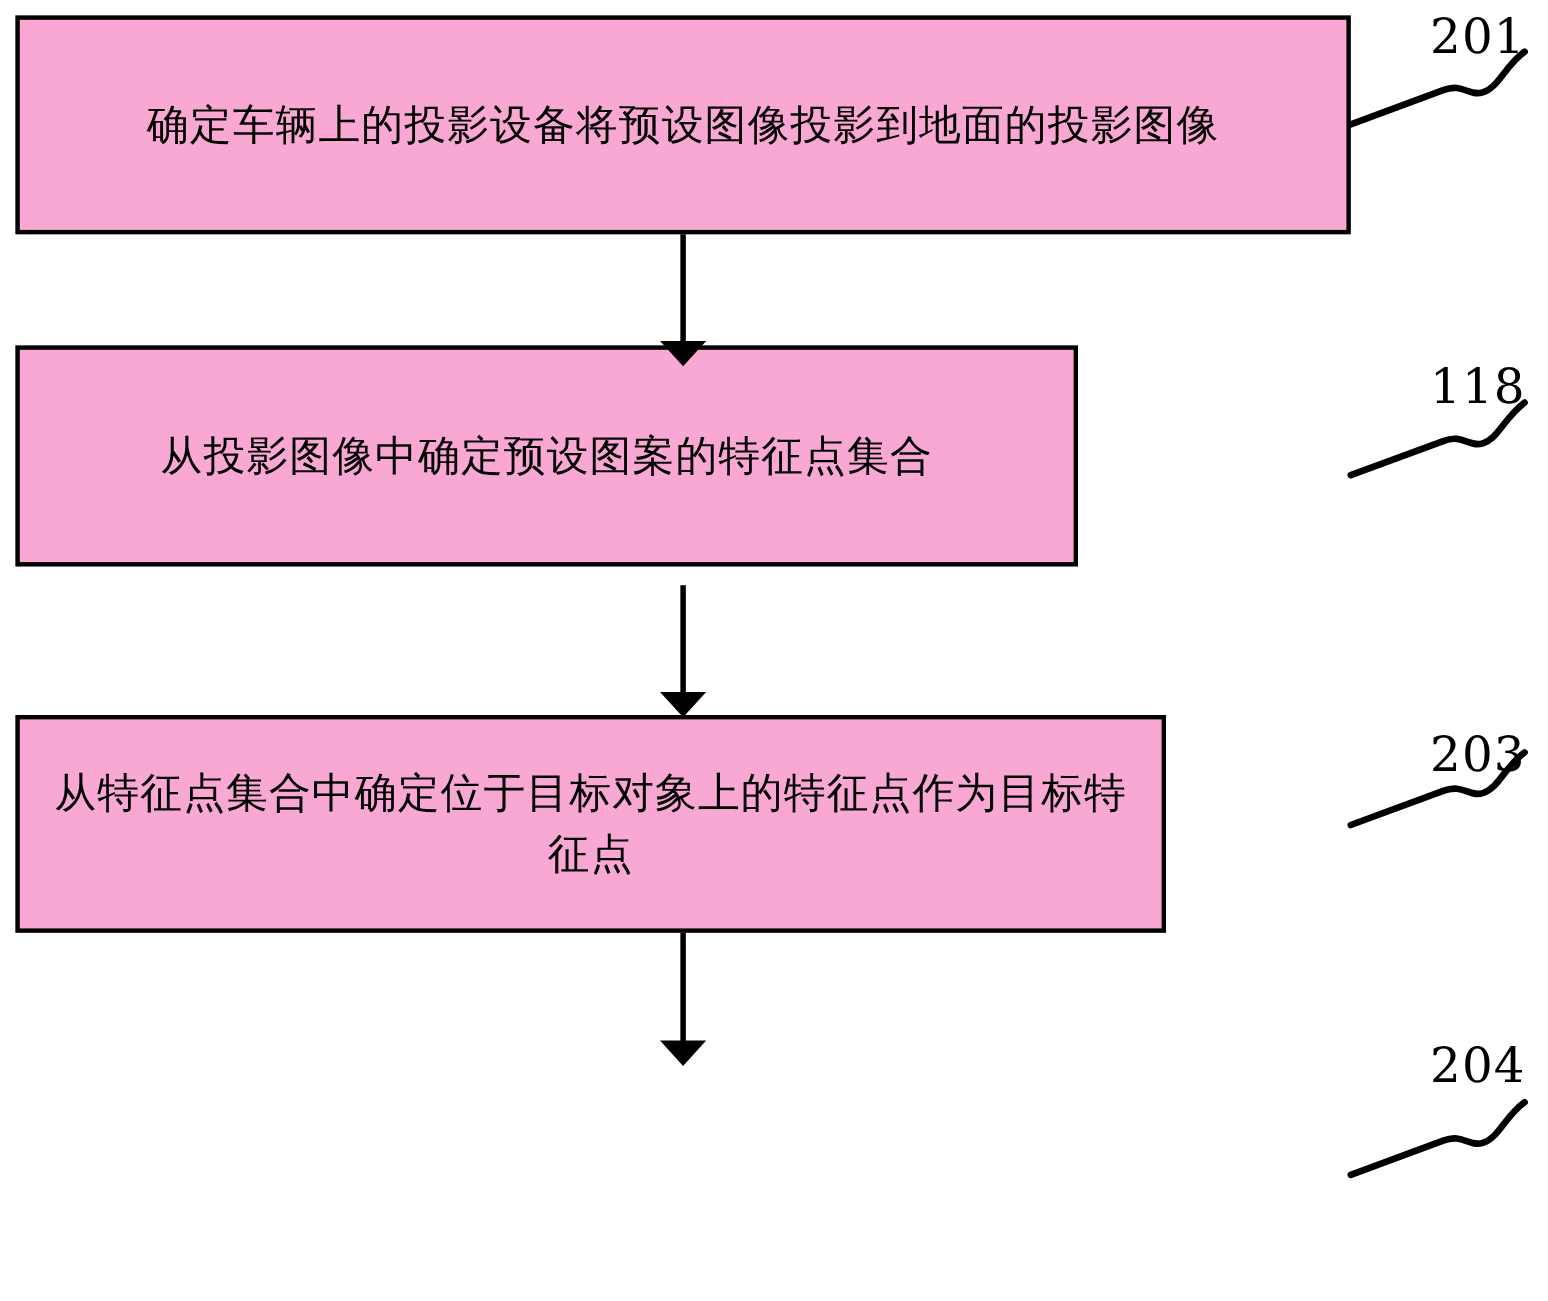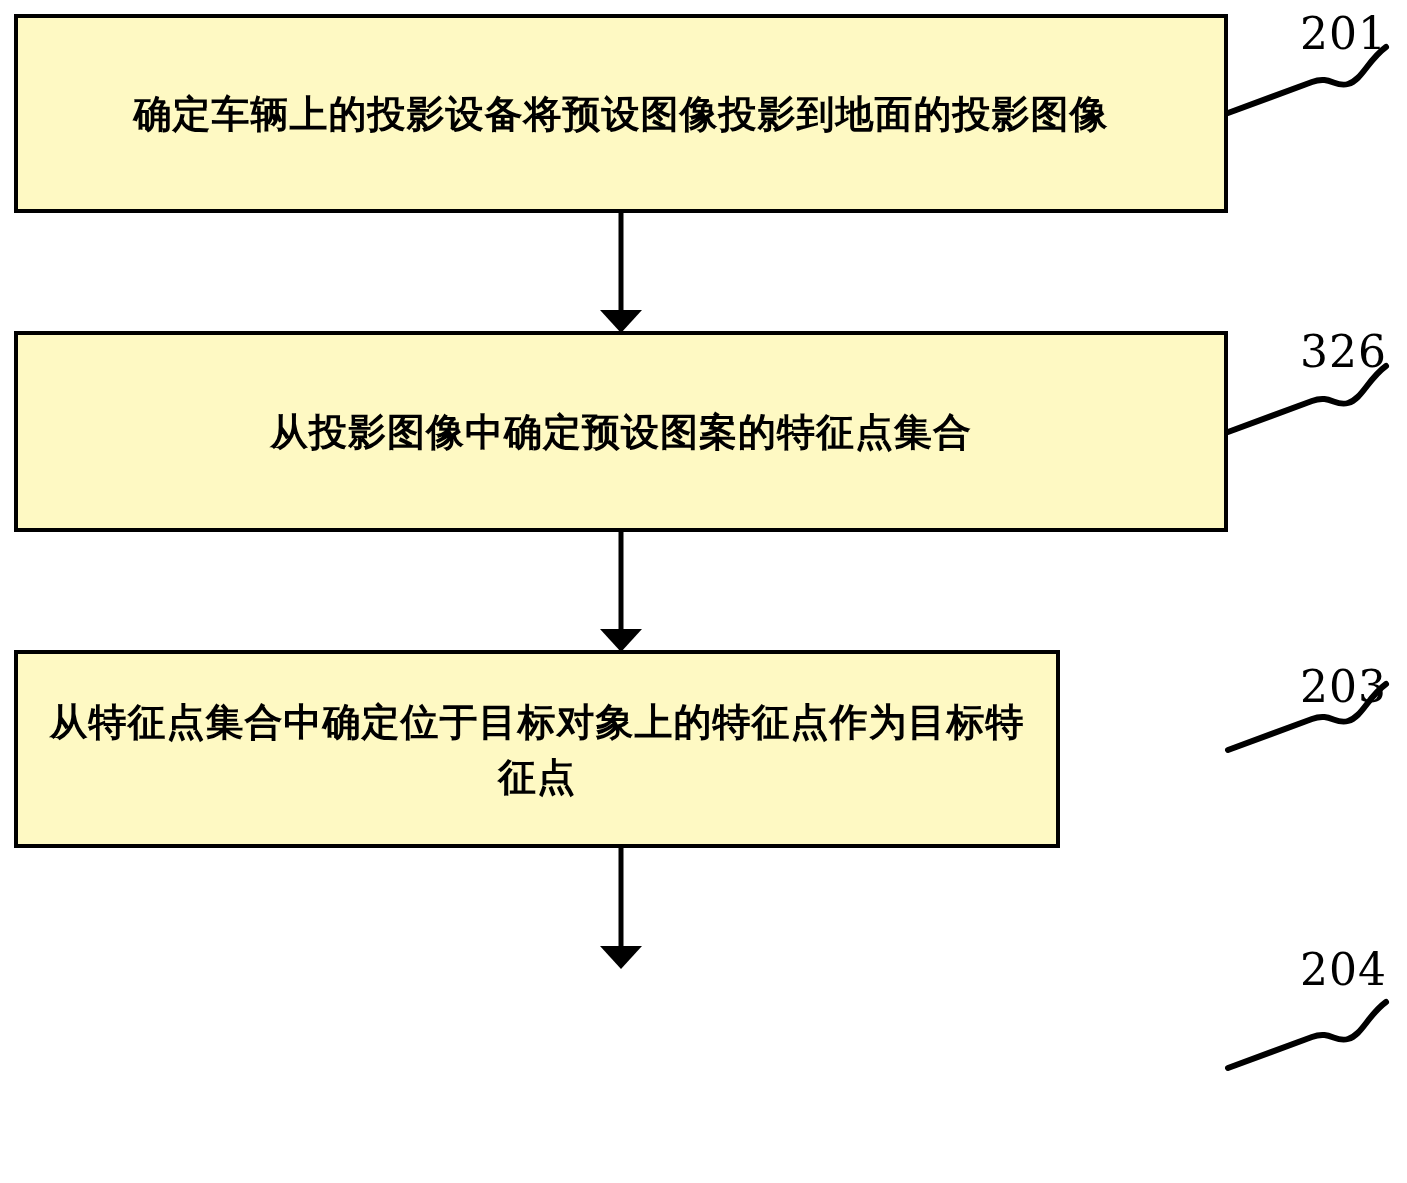--- a/index.html
+++ b/index.html
@@ -15,25 +15,24 @@
     position: relative;
     width: 1407px;
     height: 1183px;
     background: #ffffff;
     overflow: hidden;
   }
   .flow-box {
     position: absolute;
     box-sizing: border-box;
     border: 4px solid #000000;
-    background: #fef9c3;
+    background: #f9a8d4;
     display: flex;
     align-items: center;
     justify-content: center;
-    font-weight: bold;
   }
   .box-text {
     font-family: "DejaVu Serif", "Liberation Serif", serif;
     font-size: 38px;
     line-height: 1.45;
     color: #000000;
     text-align: center;
     letter-spacing: 1px;
     padding: 0 26px;
     word-break: break-all;
@@ -49,21 +48,21 @@
   svg.overlay {
     position: absolute;
     left: 0;
     top: 0;
     width: 1407px;
     height: 1183px;
     pointer-events: none;
   }
   
   #box-201 { left: 14px;  top: 14px;   width: 1214px; height: 199px; }
-  #box-202 { left: 14px;  top: 331px;  width: 1214px; height: 201px; }
+  #box-202 { left: 14px;  top: 314px;  width: 966px; height: 201px; }
   #box-203 { left: 14px;  top: 650px;  width: 1046px; height: 198px; }
   #box-204 { left: 14px;  top: 968px;  width: 1214px; height: 187px; }
 
   #num-201 { left: 1300px; top: 8px; }
   #num-202 { left: 1300px; top: 326px; }
   #num-203 { left: 1300px; top: 645px; margin-top: 16px; }
   #num-204 { left: 1300px; top: 924px; margin-top: 20px; }
 </style>
 </head>
 <body>
@@ -71,21 +70,21 @@
 <div id="canvas">
 
   <div class="flow-box" id="box-201">
     <div class="box-text">确定车辆上的投影设备将预设图像投影到地面的投影图像</div>
   </div>
   <div class="step-number" id="num-201">201</div>
 
   <div class="flow-box" id="box-202">
     <div class="box-text">从投影图像中确定预设图案的特征点集合</div>
   </div>
-  <div class="step-number" id="num-202">326</div>
+  <div class="step-number" id="num-202">118</div>
 
   <div class="flow-box" id="box-203">
     <div class="box-text">从特征点集合中确定位于目标对象上的特征点作为目标特征点</div>
   </div>
   <div class="step-number" id="num-203">203</div>
 
   <div class="step-number" id="num-204">204</div>
 
   <svg class="overlay" viewBox="0 0 1407 1183">
 

